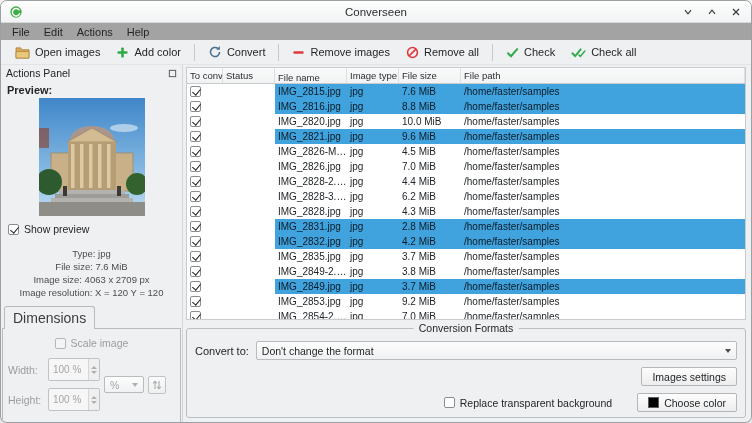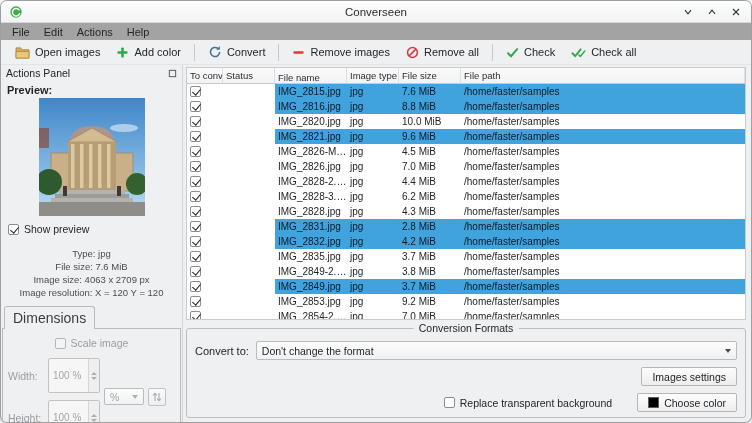--- a/index.html
+++ b/index.html
@@ -42,21 +42,21 @@
   .tab{ padding:3px 8px 3px; font-size:14px; border:1px solid #b9bcbe; border-bottom:none;
     border-radius:3px 3px 0 0; background:#e2e4e5; margin-right:-1px; color:#3a3d40; }
   .tab.active{ background:#eff0f1; }
   .tab-pane{ flex:1; border-top:1px solid #b9bcbe; border-right:1px solid #b9bcbe; margin:-1px 1px 0 1px;
     border-left:1px solid #b9bcbe; padding:8px 5px; overflow:hidden; color:#9a9da0; }
   .center-row{ display:flex; justify-content:center; }
   .dim-grid{ display:flex; margin-top:9px; gap:4px; align-items:center; }
   .dim-left{ display:flex; flex-direction:column; gap:7px; }
   .dim-row{ display:flex; align-items:center; gap:4px; }
   .dim-row .lab{ width:36px; font-size:10.5px; }
-  .spin{ display:inline-flex; width:52px; height:35px; border:1px solid #c0c2c4; border-radius:2px; background:#f6f6f6; font-size:10px; align-items:center; overflow:hidden;}
+  .spin{ display:inline-flex; width:52px; height:23px; border:1px solid #c0c2c4; border-radius:2px; background:#f6f6f6; font-size:10px; align-items:center; overflow:hidden;}
   .spin .val{ flex:1; padding-left:4px; color:#a2a5a8; }
   .spin .arrows{ width:11px; height:100%; border-left:1px solid #d4d6d8; display:flex; flex-direction:column; align-items:center; justify-content:center; gap:2px; background:#efefef; }
   .tri-up{ width:0;height:0;border-left:3px solid transparent;border-right:3px solid transparent;border-bottom:3.5px solid #aeb1b4; }
   .tri-dn{ width:0;height:0;border-left:3px solid transparent;border-right:3px solid transparent;border-top:3.5px solid #aeb1b4; }
   .combo{ display:inline-flex; align-items:center; border:1px solid #b9bcbe; border-radius:2px;
     background:linear-gradient(#fdfdfd,#f0f1f2); height:19px; font-size:10.5px; padding-left:5px; color:#232629; }
   .combo .arrow{ margin-left:auto; margin-right:5px; width:0; height:0; border-left:3.5px solid transparent; border-right:3.5px solid transparent; border-top:4.5px solid #4a4d50; }
   .combo.small{ width:40px; height:17px; color:#a2a5a8; }
   .combo.small .arrow{ border-top-color:#aeb1b4; }
   .sqbtn{ width:18px; height:18px; border:1px solid #c0c2c4; border-radius:2px; background:linear-gradient(#fbfbfb,#efefef); display:flex; align-items:center; justify-content:center; }

